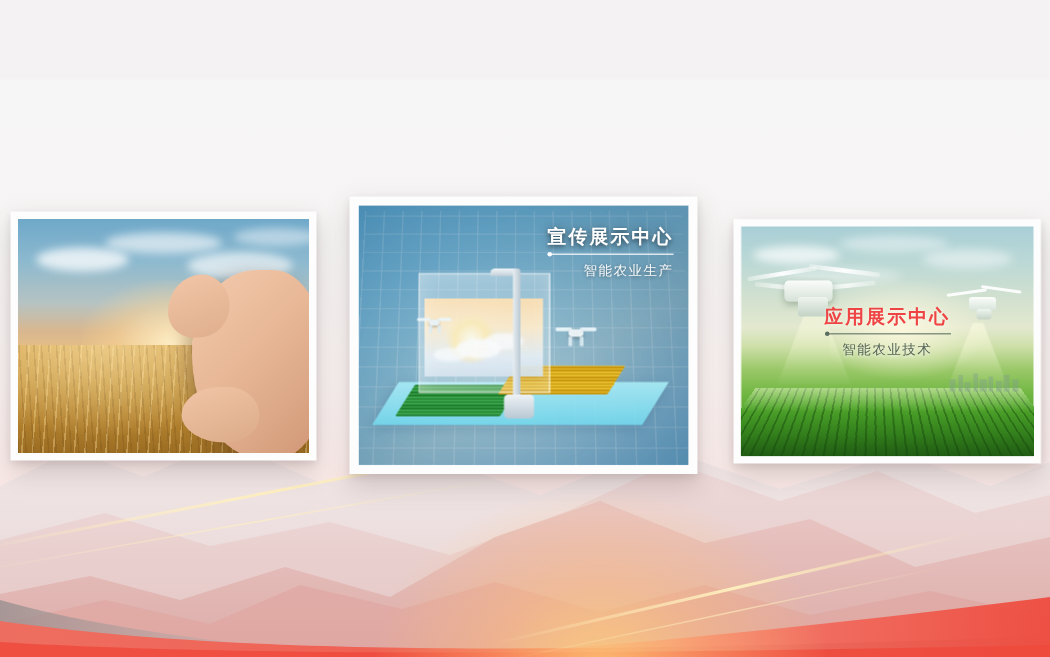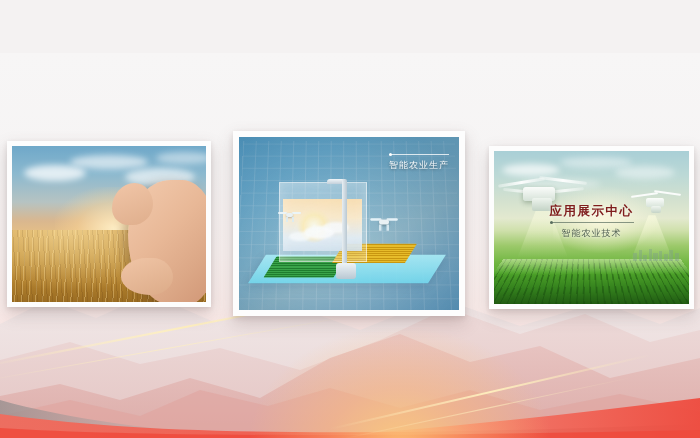--- a/index.html
+++ b/index.html
@@ -222,21 +222,21 @@
   .cap .rule .dot{ position:absolute; top:-1.5px; width:3px; height:3px; background:#fff; border-radius:50%; }
   .cap .s{ font-size:9px; letter-spacing:1px; opacity:.95; white-space:nowrap;
     text-shadow:0 1px 3px rgba(0,0,0,.45); font-family:"DejaVu Sans","Liberation Sans",sans-serif;}
 
   .cap-left  { left:10px; top:12px; text-align:left; }
   .cap-left .rule .dot{ left:0; }
   .cap-center{ right:10px; top:13px; text-align:right; }
   .cap-center .rule .dot{ left:0; }
   .cap-right { left:50%; transform:translateX(-50%); top:52px; text-align:center; }
   .cap-right .rule .dot{ left:0; }
-  .cap-right .t{ color:#7f1d1d; text-shadow:0 1px 3px rgba(255,255,255,.6); }
+  .cap-right .t{ color:#ef4444; text-shadow:0 1px 3px rgba(255,255,255,.6); }
   .cap-right .s{ color:#4a5a4e; text-shadow:0 1px 2px rgba(255,255,255,.6); }
   .cap-right .rule{ background:rgba(90,110,95,.7); }
   .cap-right .rule .dot{ background:#5a6e5f; }
 </style>
 </head>
 <body>
 
 <div id="stage">
 
   <div class="bg-base"></div>
@@ -339,20 +339,21 @@
       </div>
       <div class="drone d2">
         <div class="rot l"></div>
           <div class="rot r"></div>
           <div class="body"></div>
         <div class="leg" style="left:32%"></div>
           <div class="leg" style="right:32%"></div>
       </div>
 
       <div class="cap cap-center">
+        <div class="t">宣传展示中心</div>
         <div class="rule">
             <span class="dot"></span>
           </div>
         <div class="s">智能农业生产</div>
       </div>
     </div>
   </div>
 
   <div class="card card-right">
     <div class="photo">

